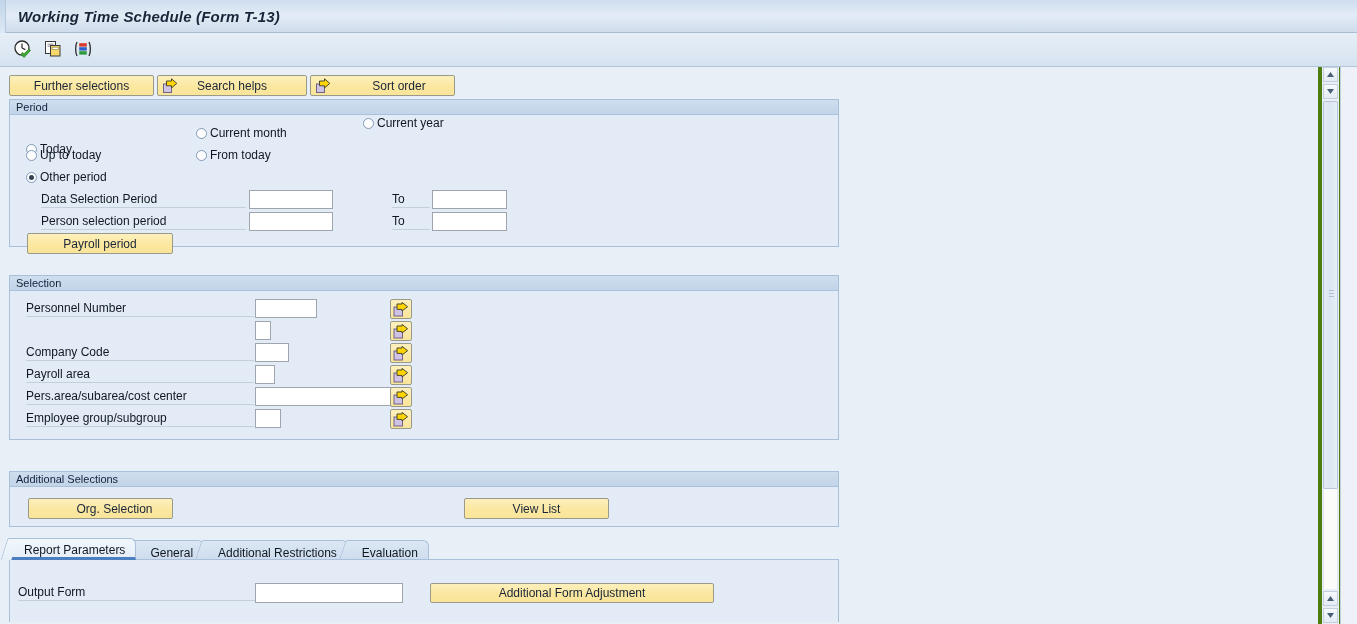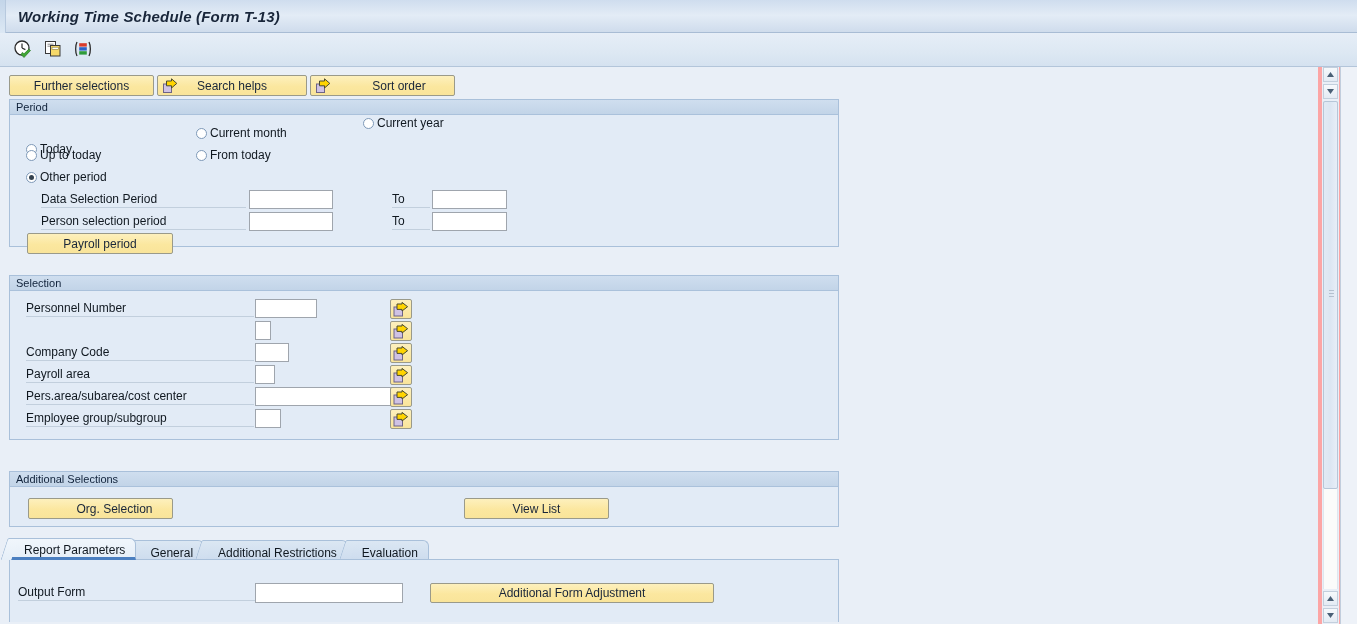--- a/index.html
+++ b/index.html
@@ -8,21 +8,21 @@
     width: 1357px; height: 624px;
     overflow: hidden;
     background: #ffffff;
     font-family: "Liberation Sans", sans-serif;
   }
 
   
   #app {
     position: relative;
     width: 1357px; height: 624px;
-    background: #fca5a5;
+    background: #4d7c0f;
   }
 
   
   .titlebar {
     position: absolute; left: 0; top: 0;
     width: 1357px; height: 33px;
     background: linear-gradient(to bottom, #cfddee 0%, #e3ecf6 48%, #cfdcec 100%);
     border-bottom: 1px solid #a8bcd4;
     display: flex; align-items: center;
   }

